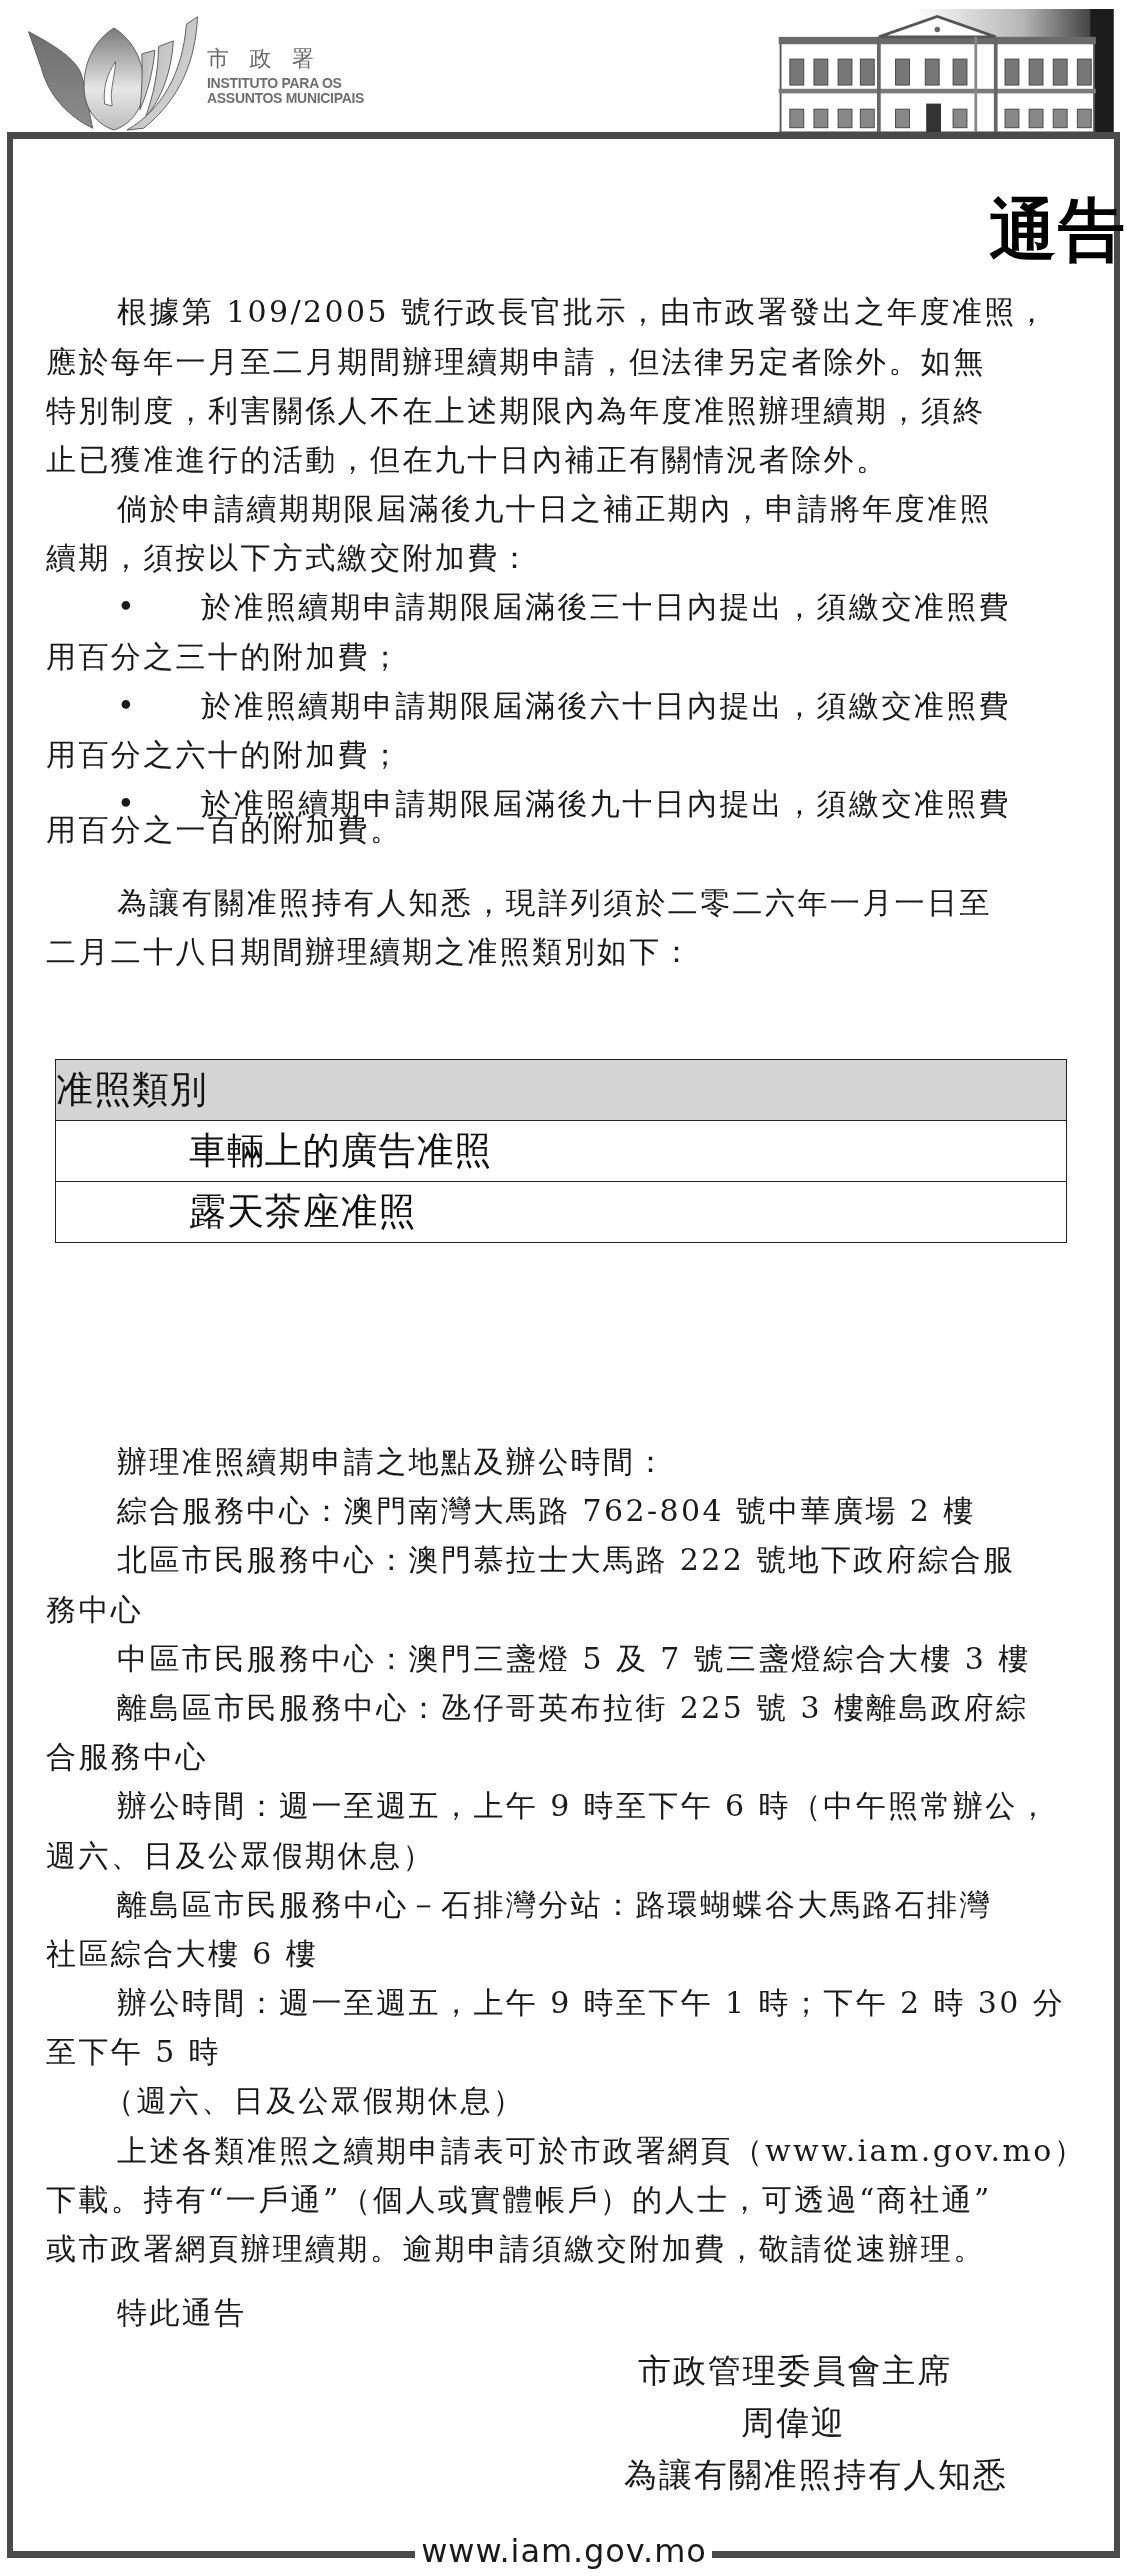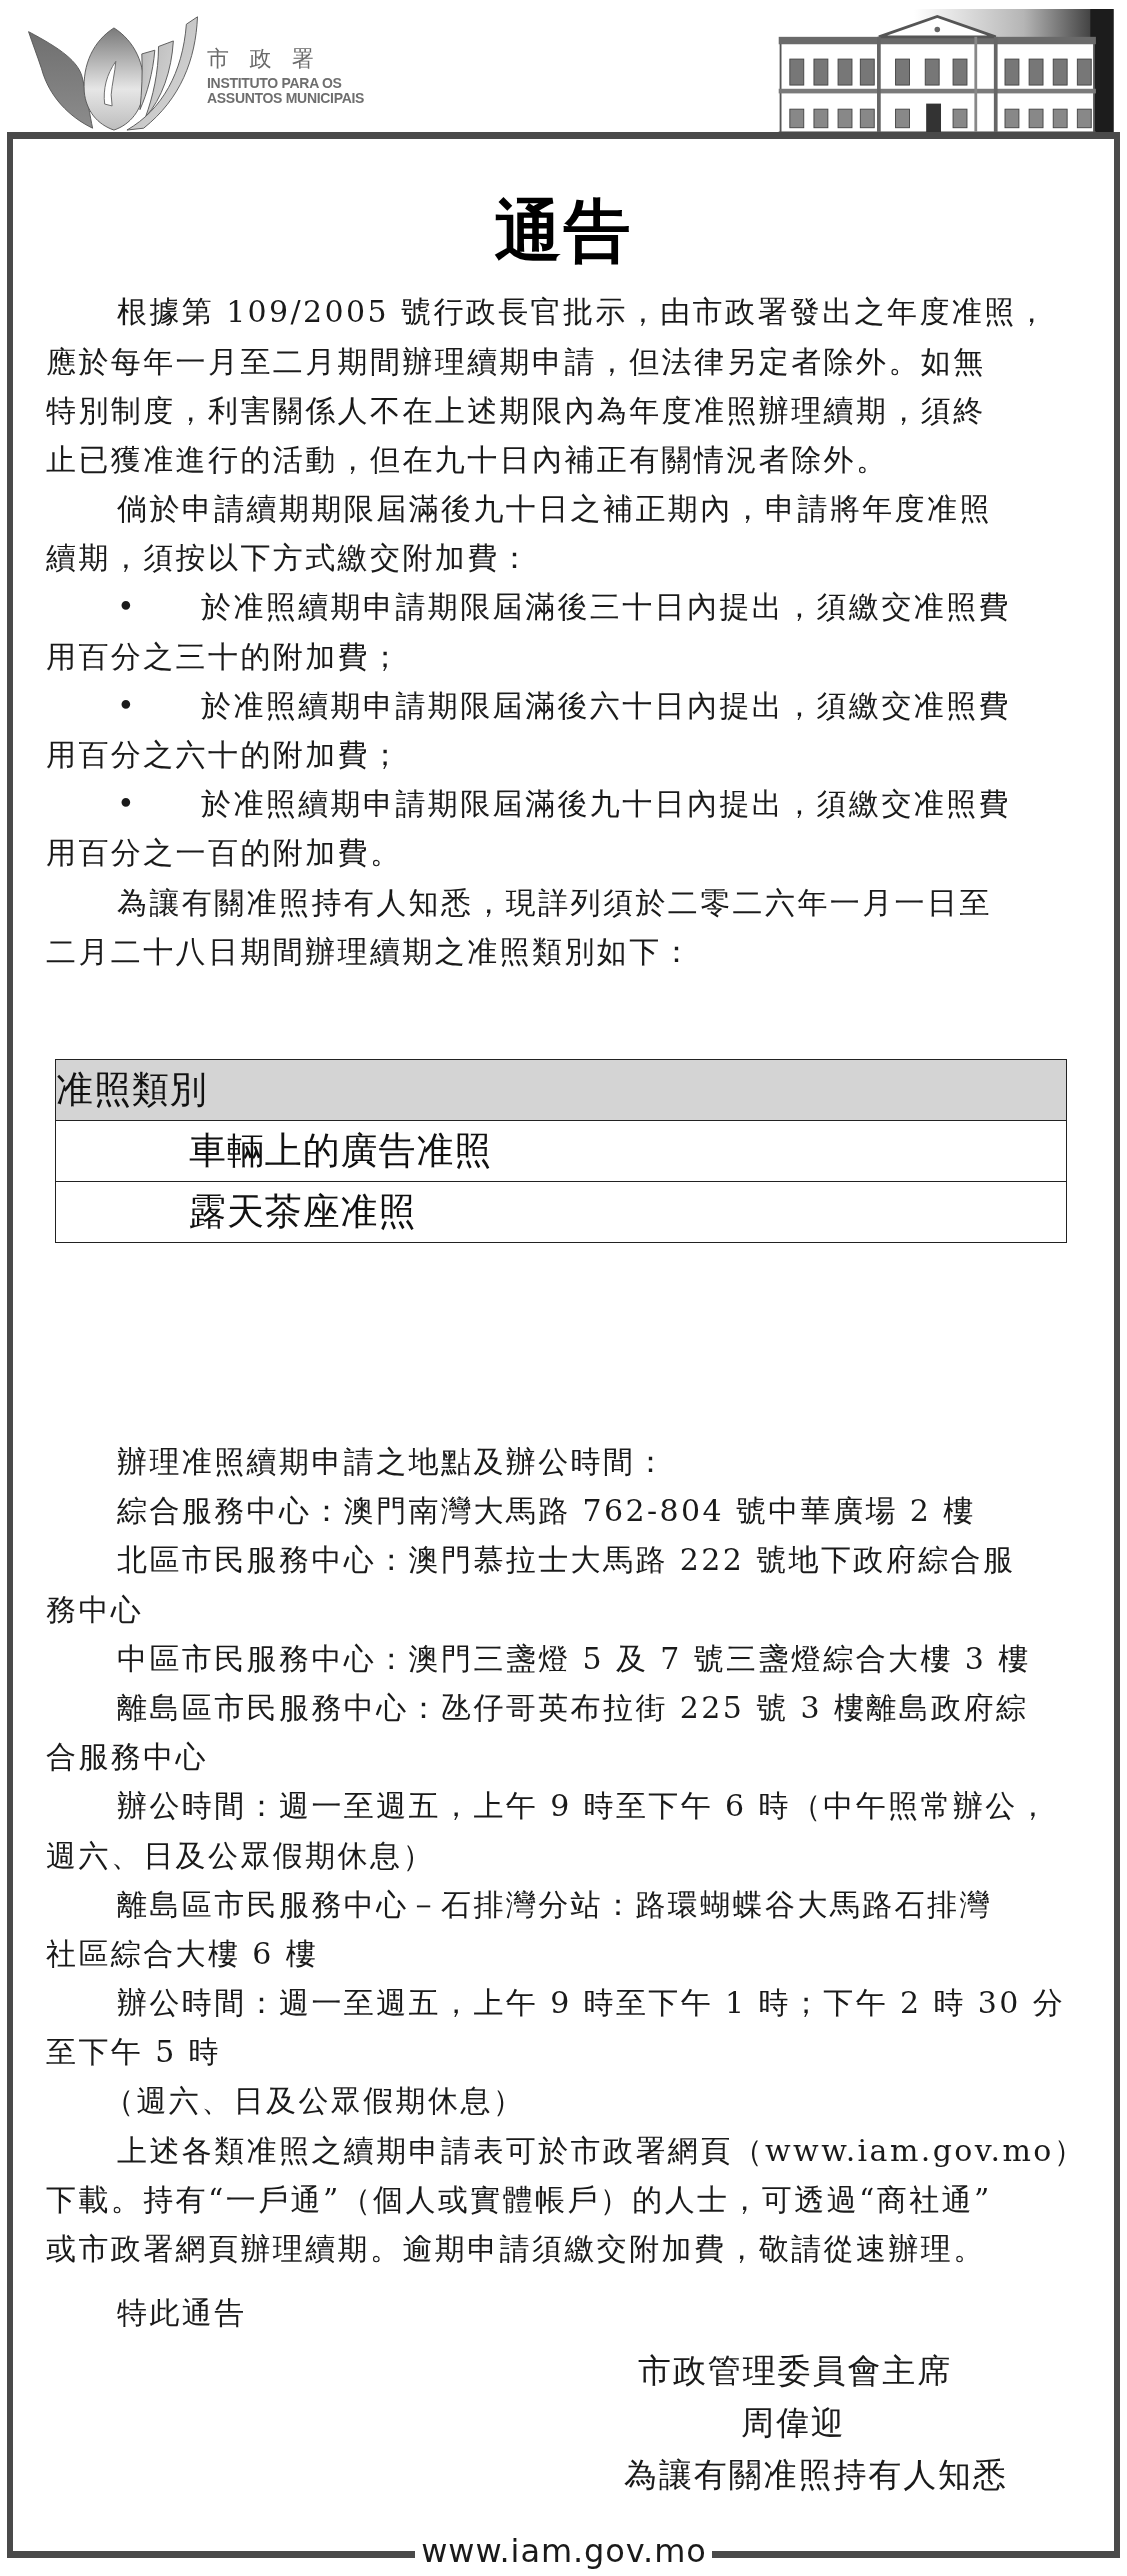--- a/index.html
+++ b/index.html
@@ -21,22 +21,22 @@
   #frame-top { left:7.4px; top:132px; width:1113px; height:6.5px; background:#4a4a4a; }
   #frame-left { left:7.4px; top:132px; width:5.6px; height:2426px; background:#4a4a4a; }
   #frame-right { left:1114px; top:132px; width:5.6px; height:2426px; background:#4a4a4a; }
   #frame-bottom-l { left:7.4px; top:2551px; width:408px; height:6.5px; background:#4a4a4a; }
   #frame-bottom-r { left:712px; top:2551px; width:408px; height:6.5px; background:#4a4a4a; }
   #footer-url { left:416px; top:2531px; width:296px; text-align:center;
                 font-family:"DejaVu Sans","Liberation Sans",sans-serif; font-size:32px; font-weight:normal;
                 color:#1a1a1a; letter-spacing:0.9px; line-height:41px; }
 
   
-  #title { left:0; top:186px; width:1127px; text-align:center; font-size:67px; font-weight:bold;
-           line-height:89px; color:#000; letter-spacing:1.9px; }
+  #title { left:0; top:186px; width:1127px; text-align:right; font-size:67px; font-weight:bold;
+           line-height:89px; color:#000; letter-spacing:1.9px;font-family:Liberation Serif, serif; }
 
   
   .line { position:absolute; left:46px; width:1037px; font-size:30px; line-height:41px;
           white-space:nowrap; color:#1a1a1a; letter-spacing:2.4px; }
   .line.ind { left:117px; width:967px; }
   .line.bul { left:117px; }
   .bullet-dot { display:inline-block; width:84px; }
 
   
   #license-table { position:absolute; left:55px; top:1059px; width:1012px; border-collapse:collapse; }
@@ -147,21 +147,21 @@
 <div class="line" style="top:439px">止已獲准進行的活動，但在九十日內補正有關情況者除外。</div>
 
 <div class="line ind" style="top:488px">倘於申請續期期限屆滿後九十日之補正期內，申請將年度准照</div>
 <div class="line" style="top:537px">續期，須按以下方式繳交附加費：</div>
 
 <div class="line bul" style="top:586px"><span class="bullet-dot">•</span><span>於准照續期申請期限屆滿後三十日內提出，須繳交准照費</span></div>
 <div class="line" style="top:636px">用百分之三十的附加費；</div>
 <div class="line bul" style="top:685px"><span class="bullet-dot">•</span><span>於准照續期申請期限屆滿後六十日內提出，須繳交准照費</span></div>
 <div class="line" style="top:734px">用百分之六十的附加費；</div>
 <div class="line bul" style="top:783px"><span class="bullet-dot">•</span><span>於准照續期申請期限屆滿後九十日內提出，須繳交准照費</span></div>
-<div class="line" style="top:832px">用百分之一百的附加費。</div>
+<div class="line" style="top:809px">用百分之一百的附加費。</div>
 
 <div class="line ind" style="top:882px">為讓有關准照持有人知悉，現詳列須於二零二六年一月一日至</div>
 <div class="line" style="top:931px">二月二十八日期間辦理續期之准照類別如下：</div>
 
 <table id="license-table">
   <thead>
     <tr>
         <th>准照類別</th>
       </tr>
   </thead>

